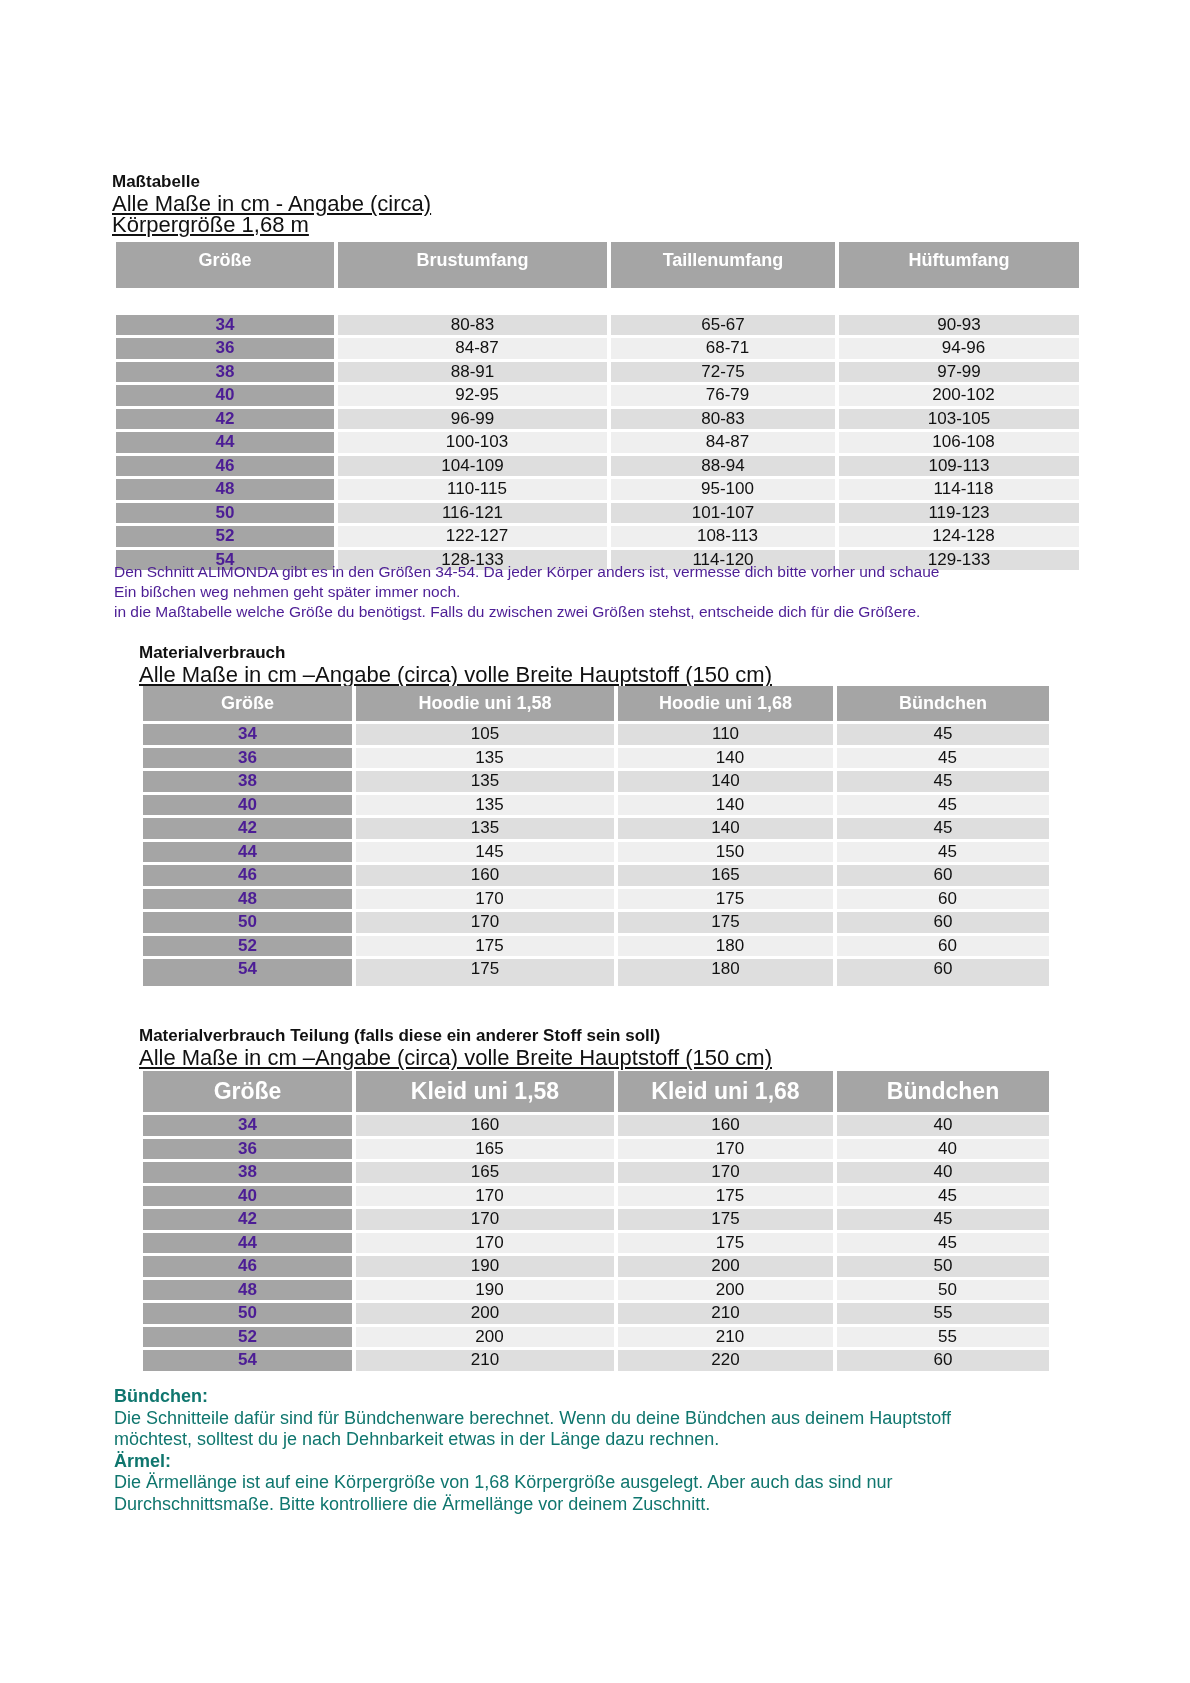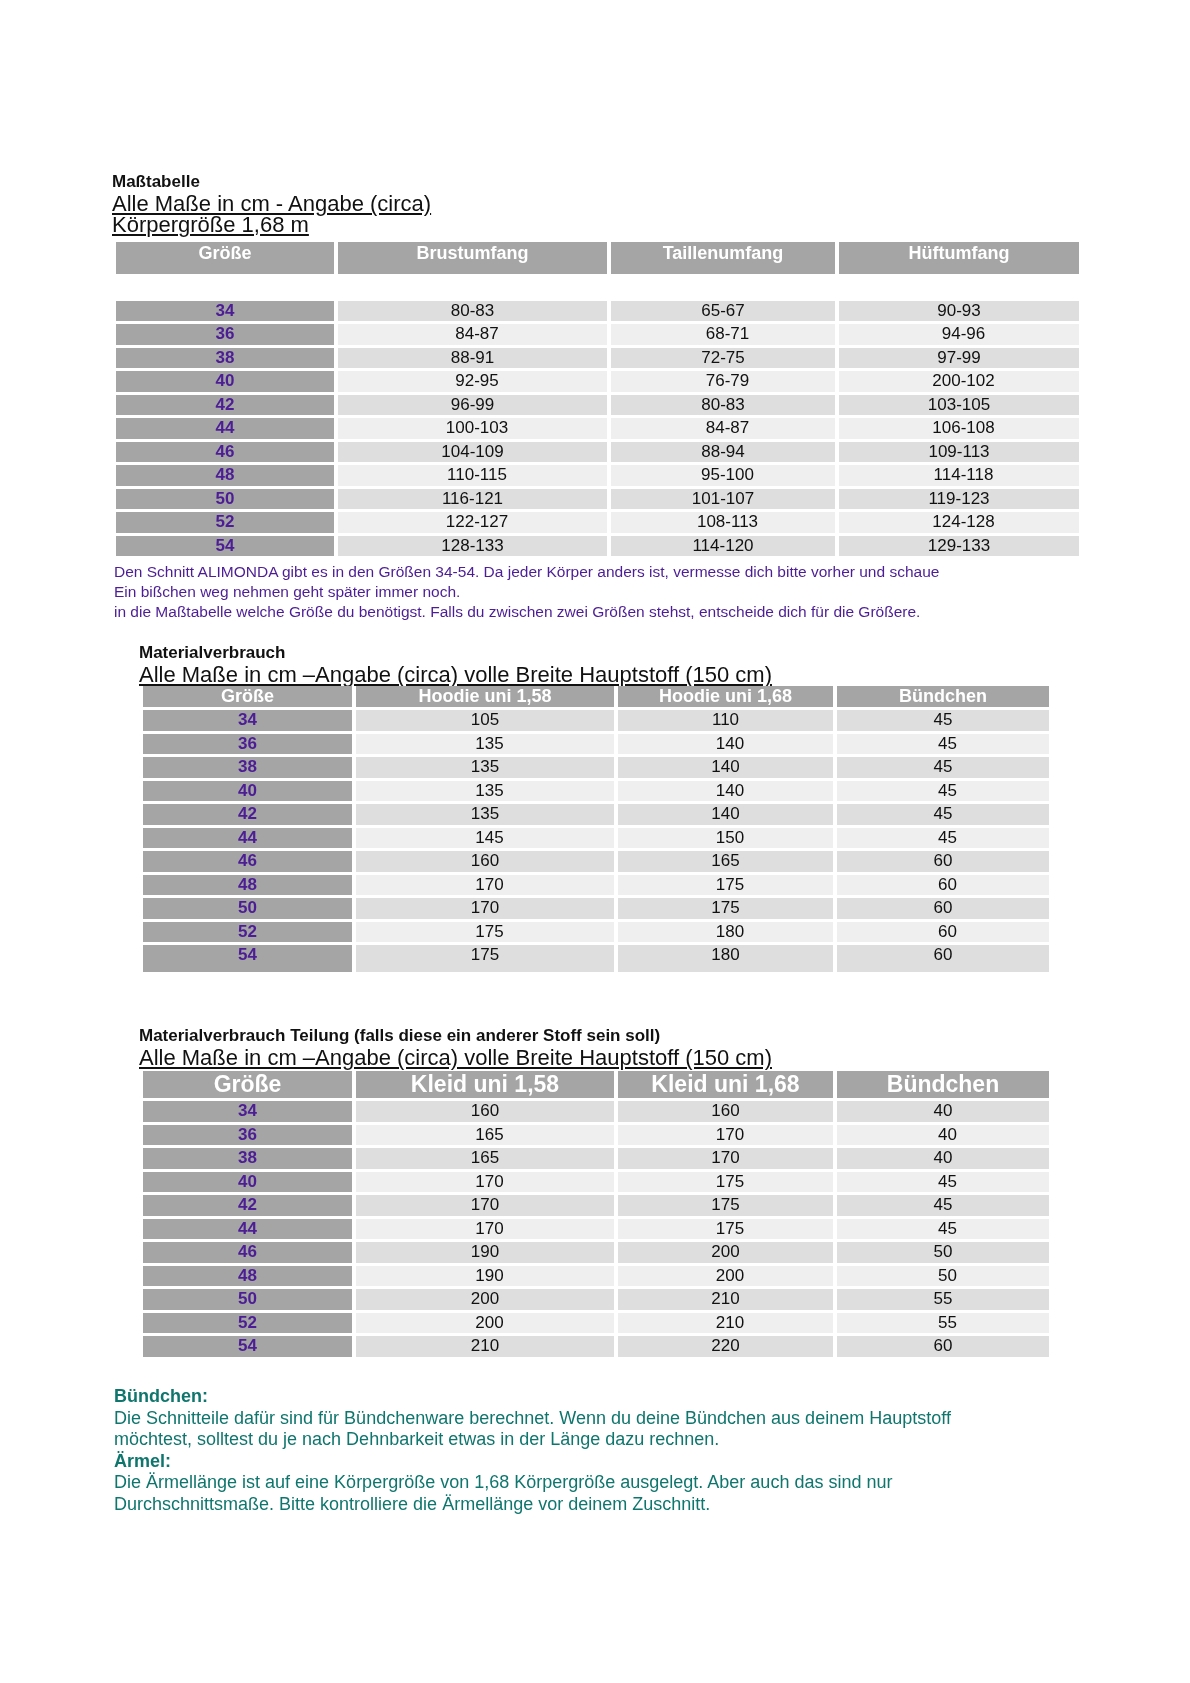--- a/index.html
+++ b/index.html
@@ -4,21 +4,21 @@
 <style>
   html, body { margin: 0; padding: 0; background: #ffffff; }
   body { width: 1190px; height: 1683px; position: relative; overflow: hidden;
          font-family: "Liberation Sans", sans-serif; color: #111; }
   .abs { position: absolute; }
   .center-text { text-align: left; }
   .title { font-weight: bold; font-size: 17px; line-height: 22px; }
   .subtitle { font-size: 22px; line-height: 21px; text-decoration: underline; }
 
   table.sz { position: absolute; border-collapse: separate; border-spacing: 4px 3px; table-layout: fixed; }
-  table.sz th { background: #a5a5a5; color: #fff; font-weight: bold; padding: 0; text-align: center; }
+  table.sz th { background: #a5a5a5; color: #fff; font-weight: bold; padding: 7px; text-align: center; }
   table.sz td { padding: 0; text-align: center; font-size: 17px; color: #111; }
   table.sz td.size-cell { background: #a5a5a5; color: #4c1d95; font-weight: bold; }
   table.sz tr.odd td.val { background: #dedede; margin-top: 10px; }
   table.sz tr.even td.val { background: #efefef; padding-left: 9px; }
   table.sz tr.spacer td { background: transparent; height: 2px; }
 
   #t1 { left: 112px; top: 239px; width: 971px; }
   #t1 th { height: 32px; font-size: 18px; vertical-align: top; line-height: 22px; }
   #t1 td { height: 20.5px; line-height: 20px; }
 

